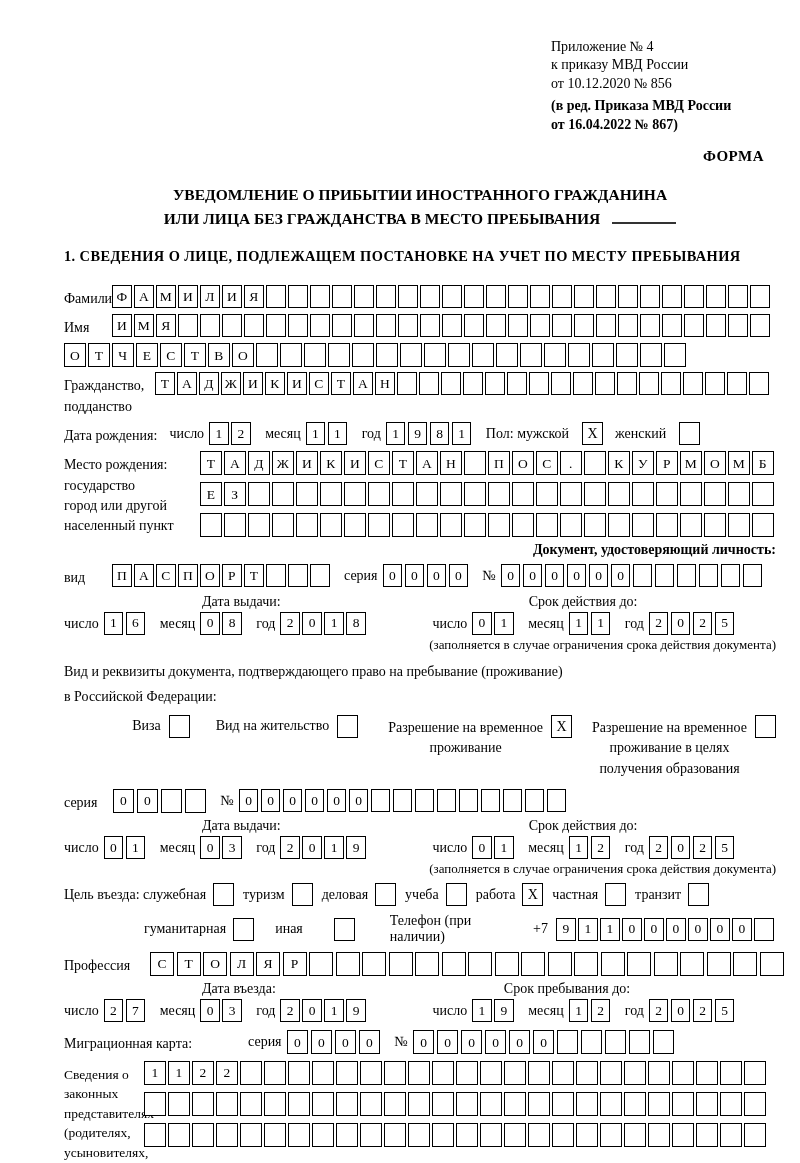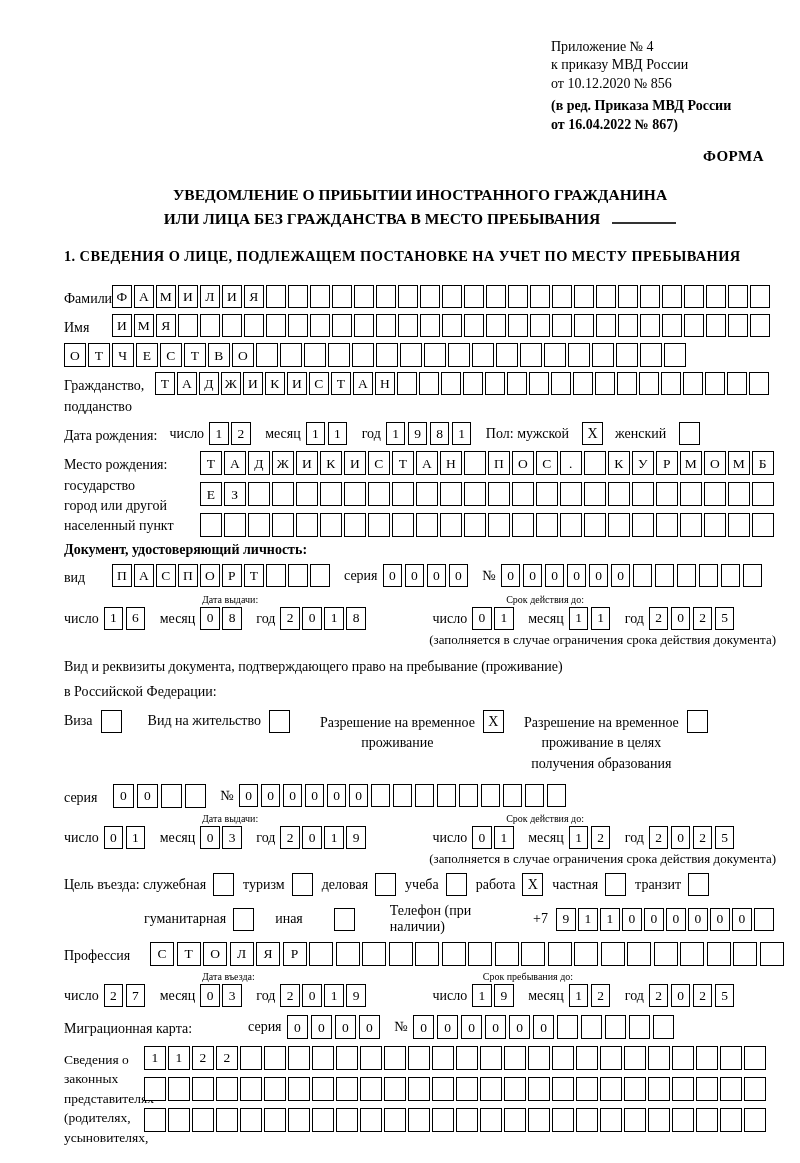--- a/index.html
+++ b/index.html
@@ -30,32 +30,32 @@
       font-size:13.5px;line-height:1;background:#fff;}
   .p24 .cb{width:21.5px;height:24px;}
   .p26 .cb{width:24px;height:24px;}
   .stack{display:flex;flex-direction:column;gap:7px;flex:0 0 auto;}
 
   .chk{box-sizing:border-box;width:21px;height:23px;border:1.7px solid #000;display:inline-flex;
        align-items:center;justify-content:center;font-size:14px;flex:0 0 auto;margin-left:8px;}
 
   .dlbl{font-size:14px;margin:4px 5px 0 12px;}
   .dlbl.first{margin-left:0;}
-  .center-b{font-weight:bold;text-align:left;font-size:14px;margin:3px 0 6px 0;}
-
-  .dhead{display:flex;font-size:10px;margin:4px 0 2px 0;}
+  .center-b{font-weight:bold;text-align:right;font-size:14px;margin:3px 0 6px 0;}
+
+  .dhead{display:flex;font-size:14px;margin:4px 0 2px 0;}
   .dhead .h1{margin-left:138px;}
   .dhead .h2{margin-left:248px;}
   .dhead .h2b{margin-left:228px;}
   .drow{display:flex;align-items:flex-start;margin-bottom:2px;}
   .gapR{margin-left:64px;}
   .note{font-size:13px;text-align:right;margin:2px 0 6px 0;}
 
   .intro{font-size:14px;line-height:1.8;margin-top:4px;}
-  .optrow{display:flex;align-items:flex-start;margin:6px 0 10px 0;}
+  .optrow{display:flex;align-items:flex-start;margin:6px 0 10px 0;justify-content:flex-end;}
   .opt{display:flex;align-items:flex-start;font-size:14px;}
   .opt .t{padding-top:3px;}
   .opt .lines{text-align:center;line-height:1.45;padding-top:3px;}
   .ml20{margin-left:20px;} .ml26{margin-left:26px;} .ml30{margin-left:30px;}
 
   .pur{display:flex;align-items:center;font-size:14px;margin-right:9px;}
   .pur .chk{margin-left:7px;}
   .purrow{display:flex;align-items:center;margin-bottom:7px;}
   .ind80{margin-left:80px;}
   .phone-l{margin-left:26px;font-size:14px;}

